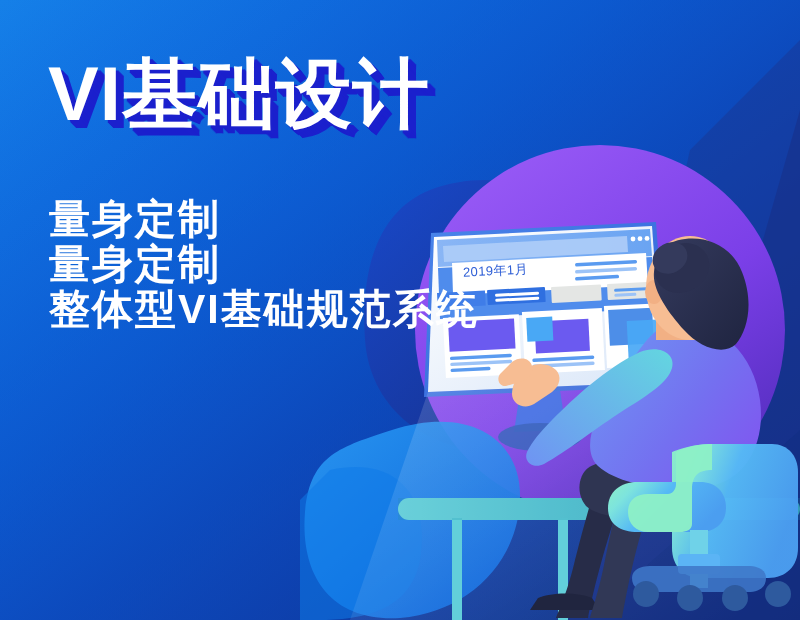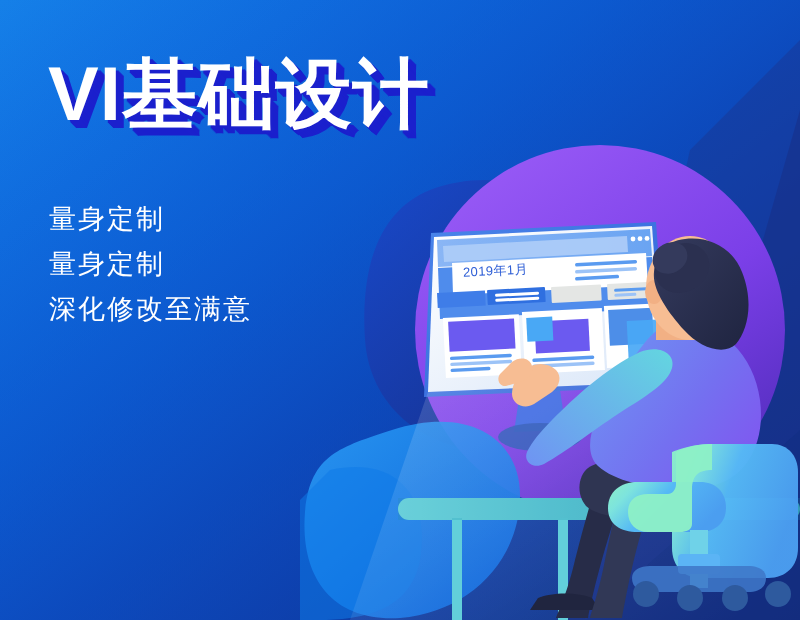--- a/index.html
+++ b/index.html
@@ -54,26 +54,26 @@
   }
   #subtitle-list {
     position: absolute;
     left: 49px;
     top: 197px;
     margin: 0;
     padding: 0;
     list-style: none;
   }
   #subtitle-list li {
-    font-size: 27px;
+    font-size: 41px;
     line-height: 45px;
     color: #ffffff;
     letter-spacing: 2px;
     white-space: nowrap;
-    font-weight: normal;
+    font-weight: bold;
   }
 </style>
 </head>
 <body>
 
 <div id="banner">
 
   <svg class="layer" viewBox="0 0 800 620" xmlns="http://www.w3.org/2000/svg">
     <defs>
       <linearGradient id="bgGrad" x1="0" y1="0" x2="1" y2="1">
@@ -292,20 +292,20 @@
       </g>
     </g>
   </svg>
 
   <div class="text-layer">
     <div id="headline">VI基础设计</div>
 
     <ul id="subtitle-list">
       <li>量身定制</li>
       <li>量身定制</li>
-      <li>深化修改至满意</li>
+      <li>整体型VI基础规范系统</li>
     </ul>
   </div>
 
   <div style="position:absolute; left:463px; top:262px; transform:rotate(-2.9deg);
               font-size:13px; color:#2f5fd6; letter-spacing:0.4px; white-space:nowrap;">2019年1月</div>
 
 </div>
 
 </body></html>

